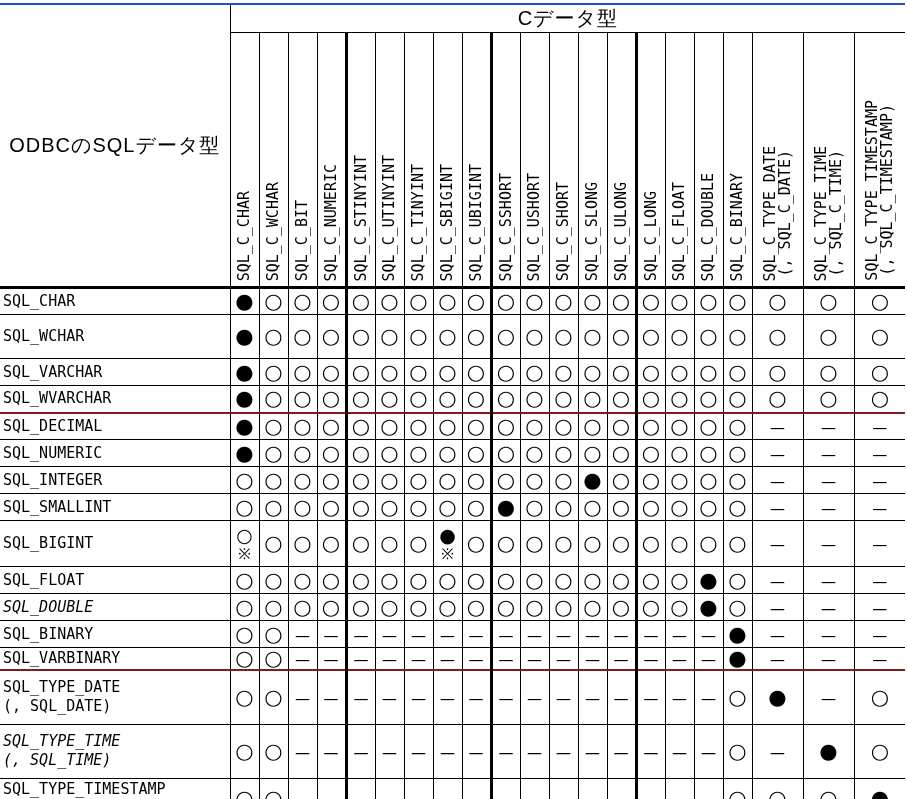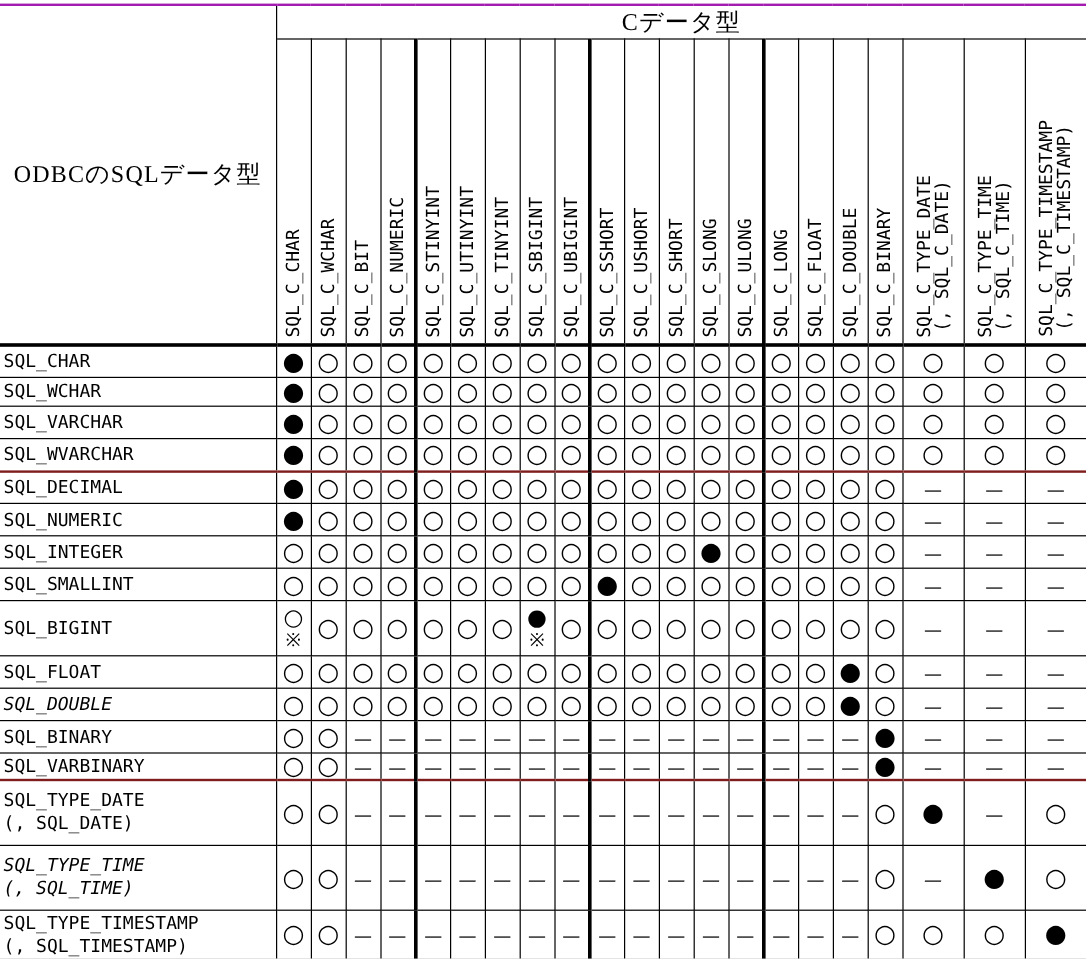--- a/index.html
+++ b/index.html
@@ -1,20 +1,20 @@
 <!DOCTYPE html>
 <html><head>
 <meta charset="utf-8">
 <style>
   html,body{margin:0;padding:0;background:#fff;}
   .page{width:907px;height:799px;box-sizing:border-box;padding-top:3px;background:#fff;overflow:hidden;}
   table{border-collapse:collapse;table-layout:fixed;width:905px;color:#000;}
   th,td{border:1px solid #000;padding:0;font-weight:normal;overflow:hidden;}
   
-  thead tr:first-child th{border-top:2px solid #a21caf;font-family:Liberation Serif, serif;}
+  thead tr:first-child th{border-top:2px solid #1d4ed8;}
   th:first-child{border-left:none;}
   tr > *:last-child{border-right:none;}
   
   .ge-col{border-right:3px solid #000;}
   tr.ge-row th, tr.ge-row td{border-bottom:2px solid #7f1d1d;}
   tbody tr:last-child th, tbody tr:last-child td{border-bottom:3px solid #000;}
   .corner{vertical-align:middle;text-align:center;
           font-family:"Liberation Sans",sans-serif;font-size:20px;letter-spacing:1px;
           border-bottom:3px solid #000;}
   .ctype{height:25px;text-align:center;vertical-align:middle;
@@ -199,21 +199,21 @@
           <td class="cell">○</td>
           <td class="cell ge-col">○</td>
           <td class="cell">○</td>
           <td class="cell">○</td>
           <td class="cell">○</td>
           <td class="cell">○</td>
           <td class="cell">○</td>
           <td class="cell">○</td>
           <td class="cell">○</td>
         </tr>
-        <tr style="height: 24px;">
+        <tr style="height: 44px;">
           <th class="row-h">
             <div>SQL_WCHAR</div>
           </th>
           <td class="cell">●</td>
           <td class="cell">○</td>
           <td class="cell">○</td>
           <td class="cell ge-col">○</td>
           <td class="cell">○</td>
           <td class="cell">○</td>
           <td class="cell">○</td>

